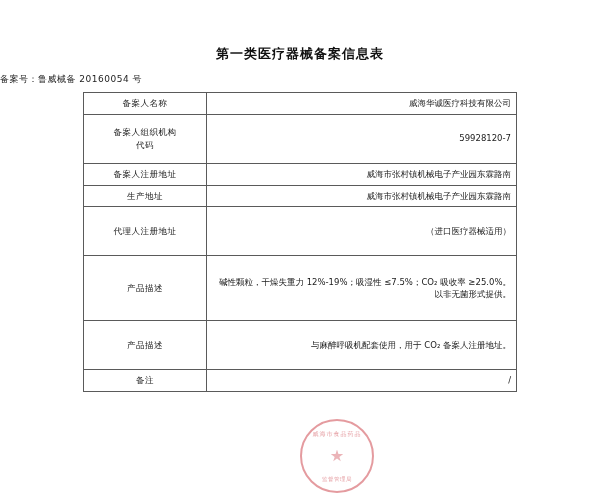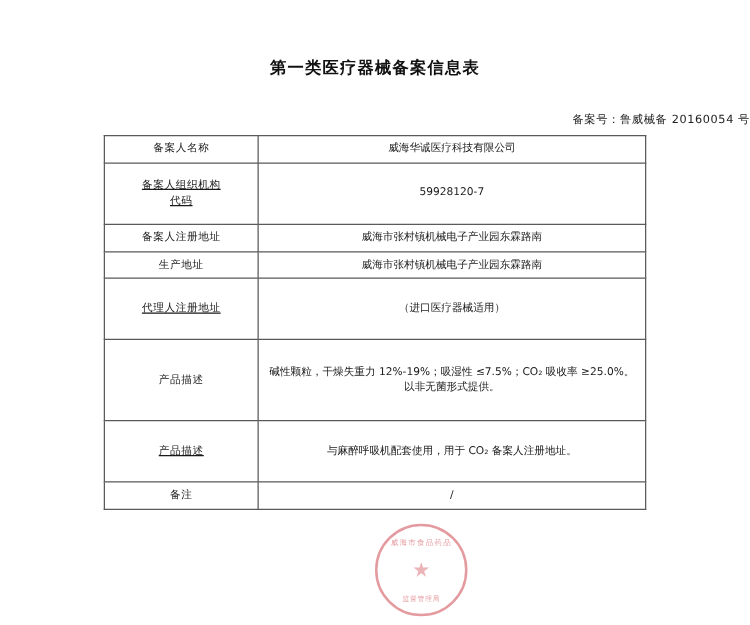--- a/index.html
+++ b/index.html
@@ -25,24 +25,24 @@
   .doc-title {
     text-align: center;
     font-size: 13px;
     font-weight: bold;
     letter-spacing: 1px;
     color: #111;
     margin-top: 45px;
     margin-bottom: 0;
   }
   .record-no {
-    text-align: right;
+    text-align: left;
     font-size: 9px;
     color: #222;
-    margin-top: 26px;
+    margin-top: 10px;
     margin-bottom: 6px;
     letter-spacing: 0.5px;
   }
   table.info {
     border-collapse: collapse;
     width: 434px;
     margin: 0 auto;
     table-layout: fixed;
   }
   table.info td {
@@ -52,26 +52,25 @@
     padding: 4px 5px;
     line-height: 1.5;
     vertical-align: middle;
   }
   td.label {
     width: 112px;
     text-align: center;
     letter-spacing: 0.5px;
   }
   td.value {
-    text-align: center;
+    text-align: right;
     padding-left: 8px;
   }
   .tall {
     height: 40px;
-    text-decoration: underline;
   }
   .desc-cell {
     line-height: 1.75;
   }
   .seal {
     position: absolute;
     left: 300px;
     top: 374px;
     width: 74px;
     height: 74px;

